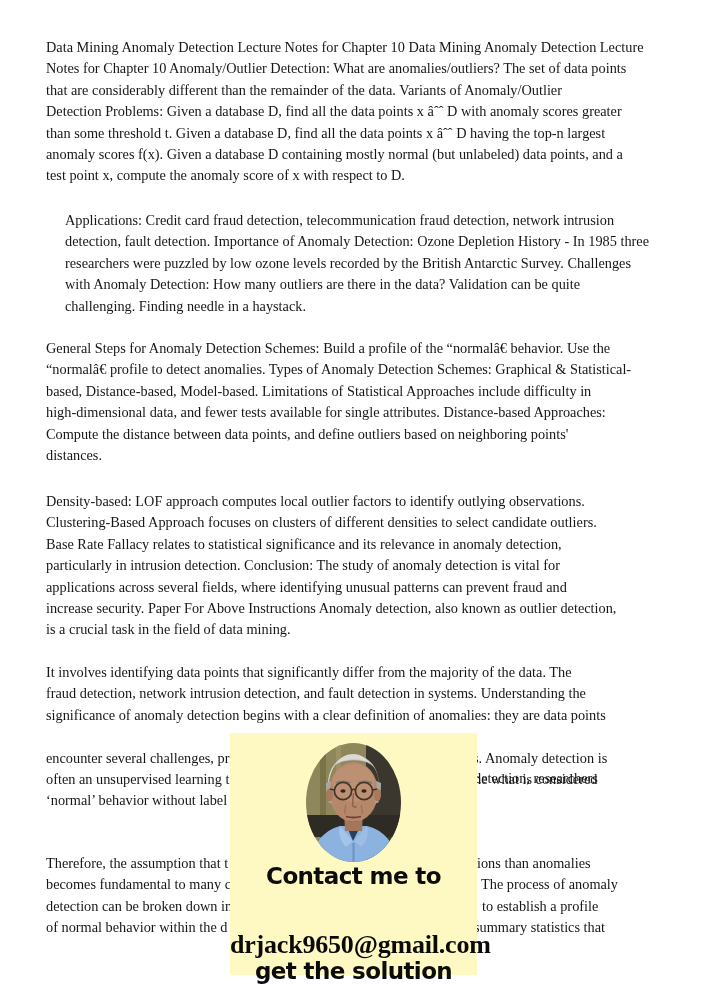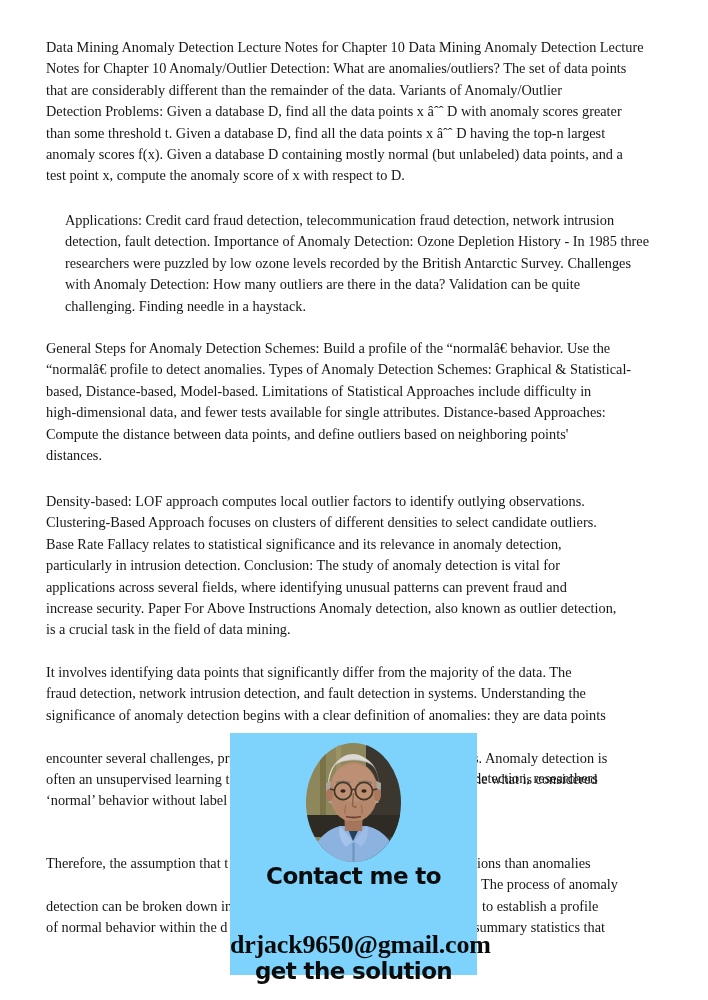--- a/index.html
+++ b/index.html
@@ -70,27 +70,27 @@
         <div class="line">It involves identifying data points that significantly differ from the majority of the data. The</div>
         <div class="line">fraud detection, network intrusion detection, and fault detection in systems. Understanding the</div>
         <div class="line">significance of anomaly detection begins with a clear definition of anomalies: they are data points</div>
         <div class="line"><span class="rfrag" style="left: 428px; margin-top: 42px;">detection, researchers</span></div>
         <div class="line"><span>encounter several challenges, pr</span><span class="rfrag" style="left: 427px;">s. Anomaly detection is</span></div>
         <div class="line"><span>often an unsupervised learning t</span><span class="rfrag" style="left: 428px;">ne what is considered</span></div>
         <div class="line"><span>‘normal’ behavior without label</span></div>
       </div>
       <div class="para" style="top: 853px;">
         <div class="line"><span>Therefore, the assumption that t</span><span class="rfrag" style="left: 431px;">ions than anomalies</span></div>
-        <div class="line"><span class="rfrag" style="left: 435px;">The process of anomaly</span></div>
+        <div class="line"><span>becomes fundamental to many c</span><span class="rfrag" style="left: 435px;">The process of anomaly</span></div>
         <div class="line"><span>detection can be broken down in</span><span class="rfrag" style="left: 436px;">to establish a profile</span></div>
         <div class="line"><span>of normal behavior within the d</span><span class="rfrag" style="left: 428px;">summary statistics that</span></div>
       </div>
     </div>
 
-  <div class="overlay" style="background-color: #7dd3fc;">
+  <div class="overlay" style="background-color: #fef9c3;">
     <div class="avatar">
       <svg viewBox="0 0 95 119" width="95" height="119" xmlns="http://www.w3.org/2000/svg">
         <defs>
             <clipPath id="av">
               <ellipse cx="47.5" cy="59.5" rx="47.5" ry="59.5"></ellipse>
             </clipPath>
           </defs>
         <g clip-path="url(#av)">
           <rect x="0" y="0" width="60" height="119" fill="#8f875c"></rect>
           <rect x="14" y="0" width="6" height="119" fill="#7a7348"></rect>

